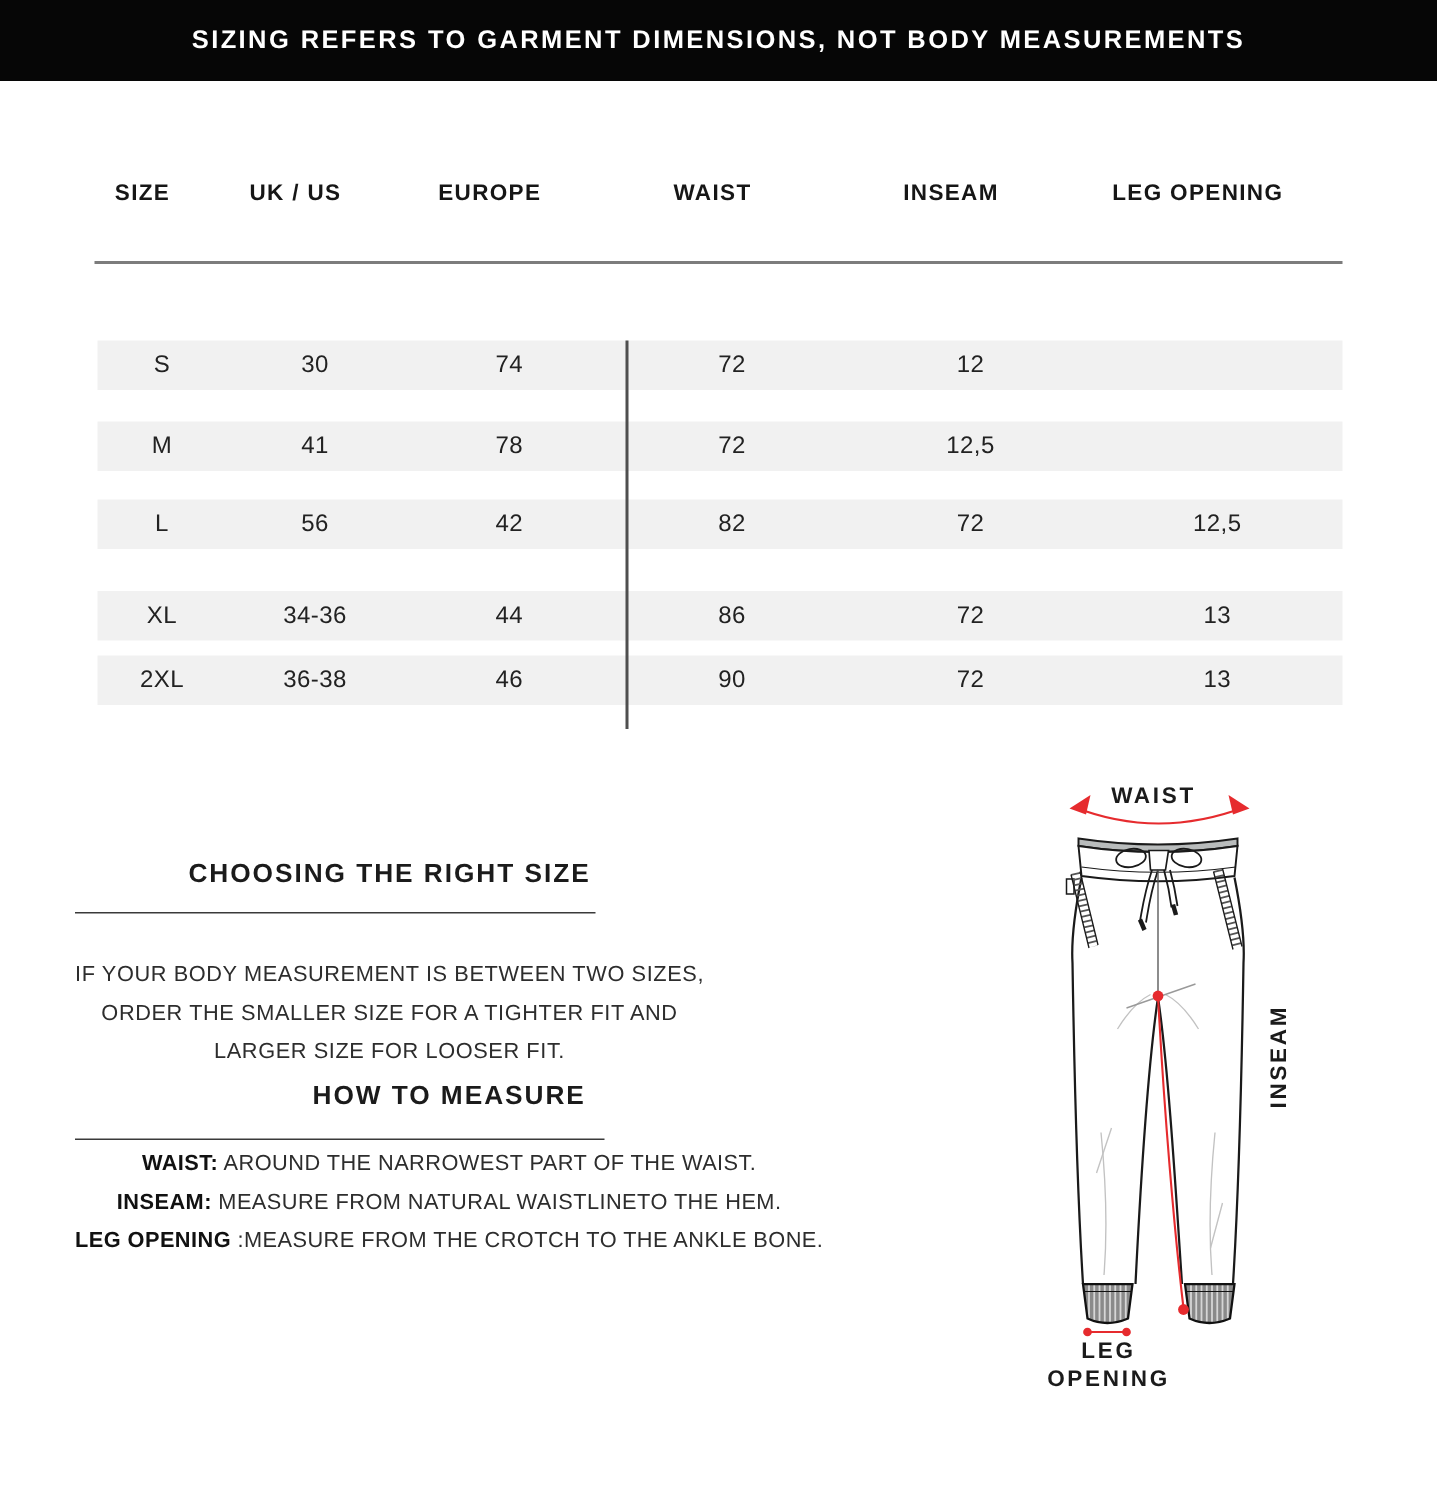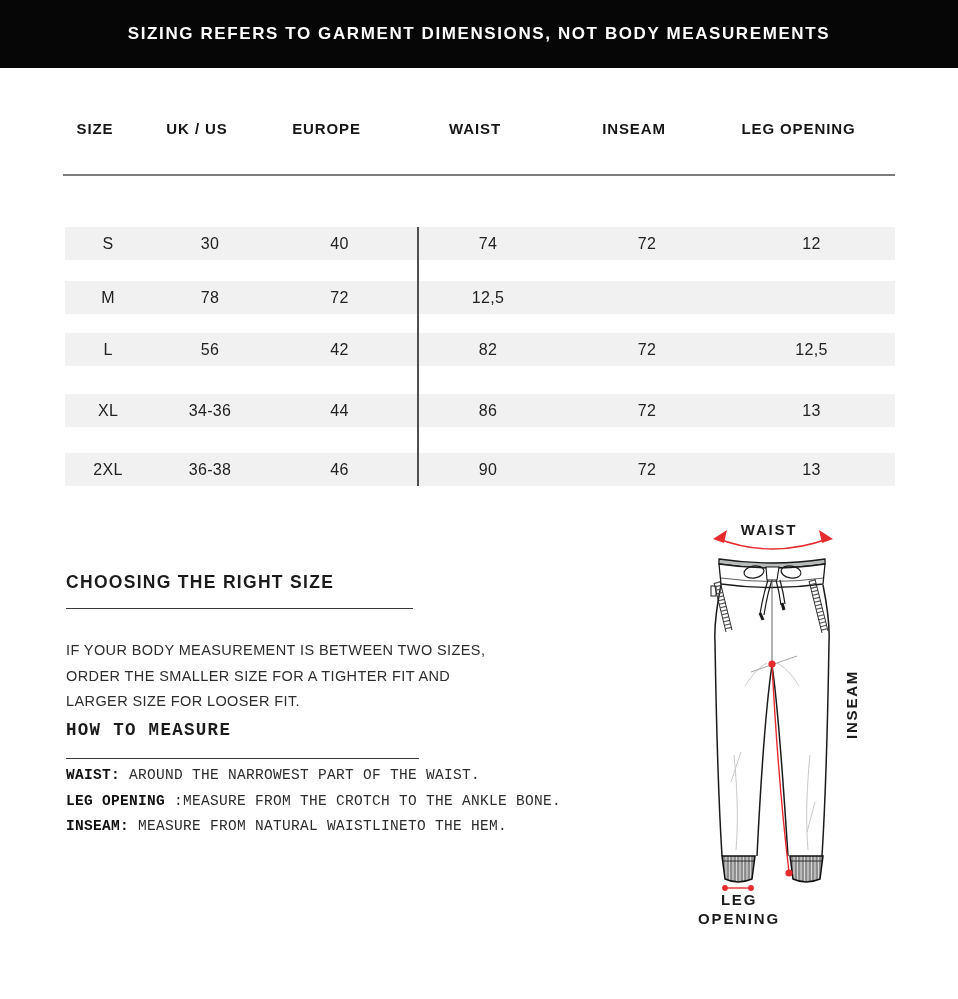--- a/index.html
+++ b/index.html
@@ -7,21 +7,21 @@
   body {
     position: relative;
     background: #ffffff;
     font-family: "Liberation Sans", sans-serif;
     color: #1f1f1f;
     overflow: hidden;
   }
 
   
   .banner {
-    position: absolute; left: 0; top: 0; width: 958px; height: 68px;
+    position: absolute; left: 0; top: 0; width: 958px; height: 54px;
     background: #060606;
     display: flex; align-items: center; justify-content: center;
   }
   .banner-text {
     color: #ffffff; font-size: 17px; font-weight: bold;
     letter-spacing: 1.6px; white-space: nowrap;
   }
 
   
   .thead {
@@ -37,34 +37,34 @@
     background: #7c7c7c;
   }
   .tbody { position: absolute; left: 65px; top: 227px; width: 830px; }
   .trow {
     display: grid; grid-template-columns: 86px 118px 141px 156px 162px 167px;
     height: 33px; background: #f1f1f1;
   }
   .trow:nth-child(1) { margin-bottom: 21px; }
   .trow:nth-child(2) { margin-bottom: 19px; }
   .trow:nth-child(3) { margin-bottom: 28px; }
-  .trow:nth-child(4) { margin-bottom: 26px; }
+  .trow:nth-child(4) { margin-bottom: 10px; }
   .td {
     text-align: center; font-size: 16px; line-height: 33px;
     letter-spacing: 0.3px; color: #222222;
   }
   .col-divider {
     position: absolute; left: 352px; top: 0; width: 2px; height: 259px;
     background: #4f4f4f;
   }
 
   
-  .section { position: absolute; left: 66px; }
+  .section { position: absolute; left: 50px; text-align: center; }
   .section-choosing { top: 572px; }
-  .section-measure  { top: 720px; font-family: Liberation Mono, monospace; }
+  .section-measure  { top: 720px; }
   .section h2 {
     font-size: 17.5px; font-weight: bold; letter-spacing: 1.3px;
     color: #1b1b1b; white-space: nowrap;
   }
   .rule { border-top: 1.5px solid #3a3a3a; height: 0; }
   .section-choosing .rule { width: 347px; margin-top: 15px; }
   .section-measure  .rule { width: 353px; margin-top: 18px; }
   .para { margin-top: 29px; }
   .para-line {
     font-size: 14.5px; letter-spacing: 0.4px; line-height: 25.5px;
@@ -98,27 +98,27 @@
   <div class="th">WAIST</div>
   <div class="th">INSEAM</div>
   <div class="th">LEG OPENING</div>
 </div>
 <div class="header-rule"></div>
 
 <div class="tbody">
   <div class="trow">
     <div class="td">S</div>
     <div class="td">30</div>
-    <div class="td">40</div>
     <div class="td">74</div>
     <div class="td">72</div>
     <div class="td">12</div>
   </div>
   <div class="trow">
     <div class="td">M</div>
+    <div class="td">41</div>
     <div class="td">78</div>
     <div class="td">72</div>
     <div class="td">12,5</div>
   </div>
   <div class="trow">
     <div class="td">L</div>
     <div class="td">56</div>
     <div class="td">42</div>
     <div class="td">82</div>
     <div class="td">72</div>
@@ -154,24 +154,24 @@
 </section>
 
 <section class="section section-measure">
   <h2>HOW TO MEASURE</h2>
   <div class="rule"></div>
   <div class="mlines">
     <div class="mline">
       <span class="mlabel">WAIST:</span><span> AROUND THE NARROWEST PART OF THE WAIST.</span>
     </div>
     <div class="mline">
-      <span class="mlabel">LEG OPENING</span><span> :MEASURE FROM THE CROTCH TO THE ANKLE BONE.</span>
+      <span class="mlabel">INSEAM:</span><span> MEASURE FROM NATURAL WAISTLINETO THE HEM.</span>
     </div>
     <div class="mline">
-      <span class="mlabel">INSEAM:</span><span> MEASURE FROM NATURAL WAISTLINETO THE HEM.</span>
+      <span class="mlabel">LEG OPENING</span><span> :MEASURE FROM THE CROTCH TO THE ANKLE BONE.</span>
     </div>
   </div>
 </section>
 
 <div class="diagram">
   <svg viewBox="0 0 303 460" width="303" height="460">
     <defs>
       <clipPath id="cuffL">
           <path d="M67,356 L100,356 L97,379 Q83,385 70,379 Z"></path>
         </clipPath>

